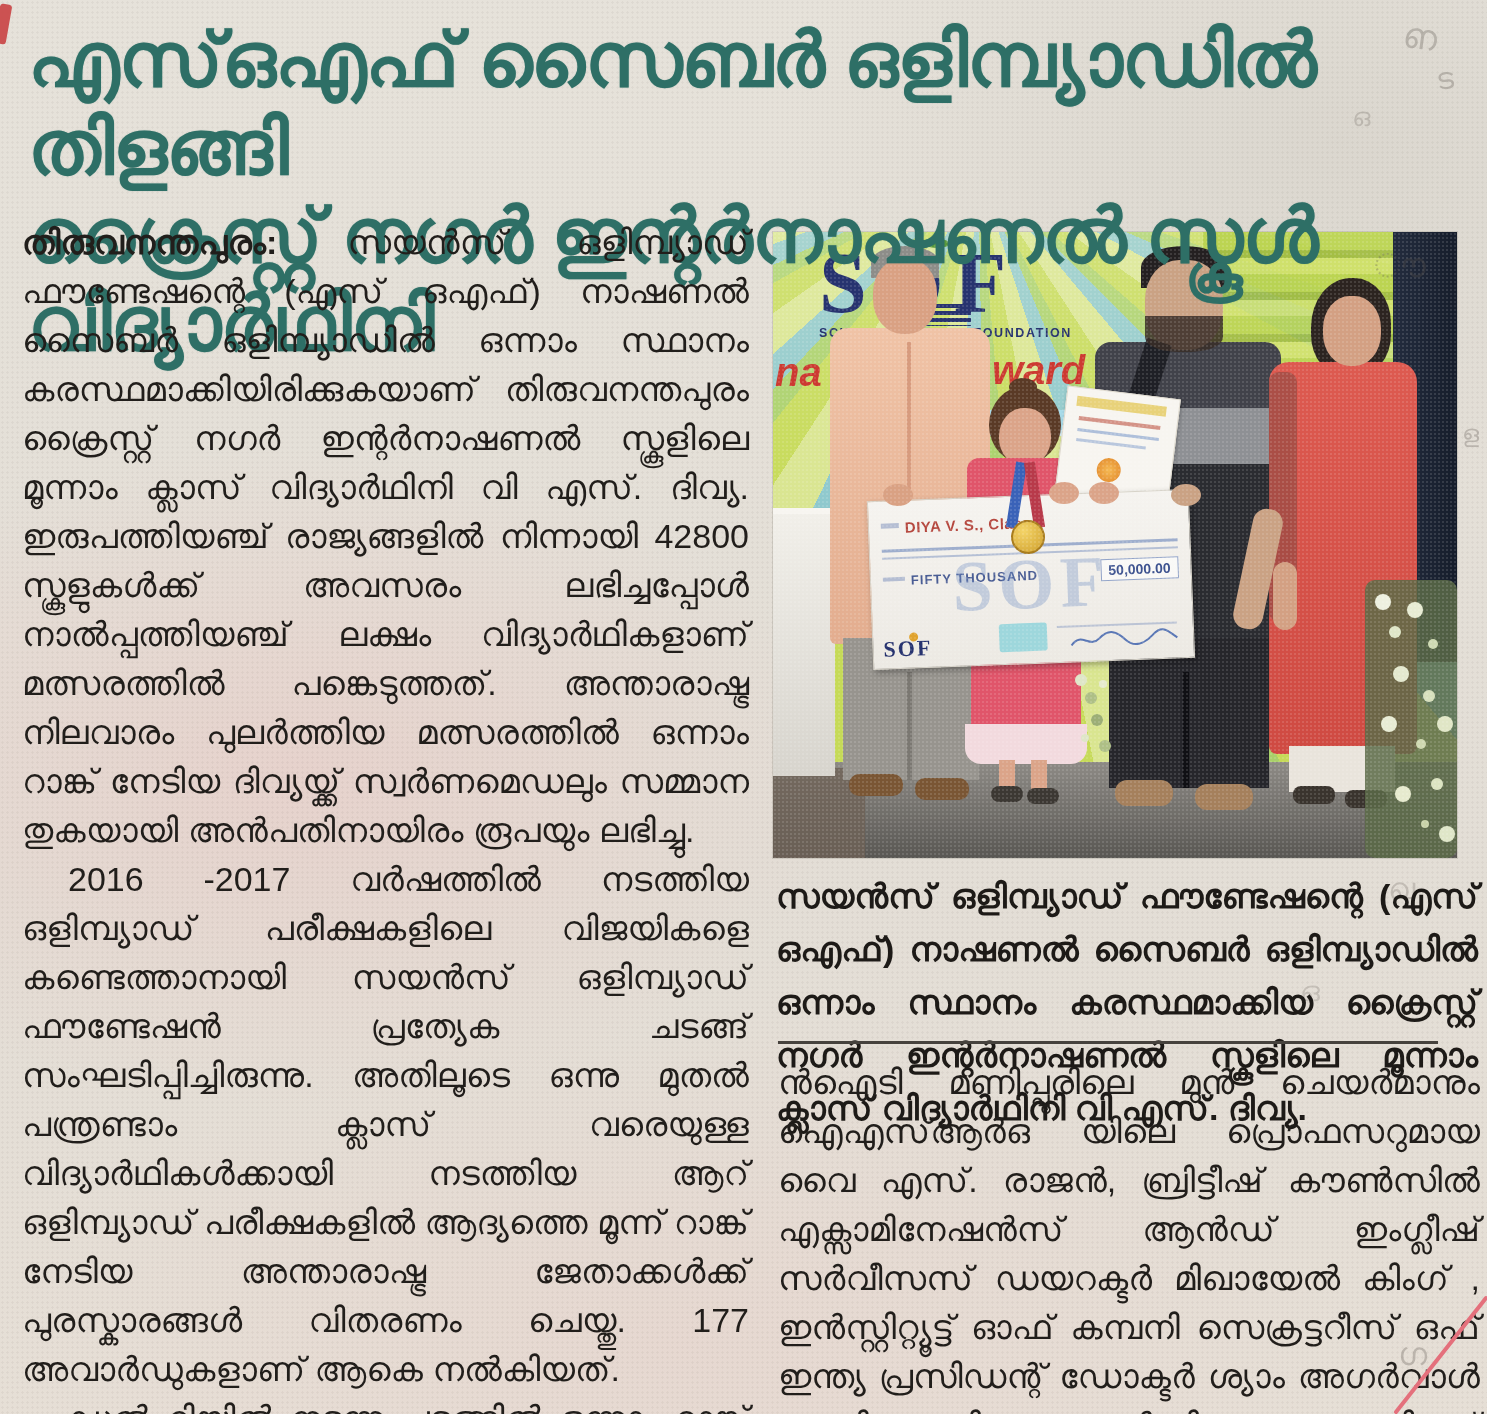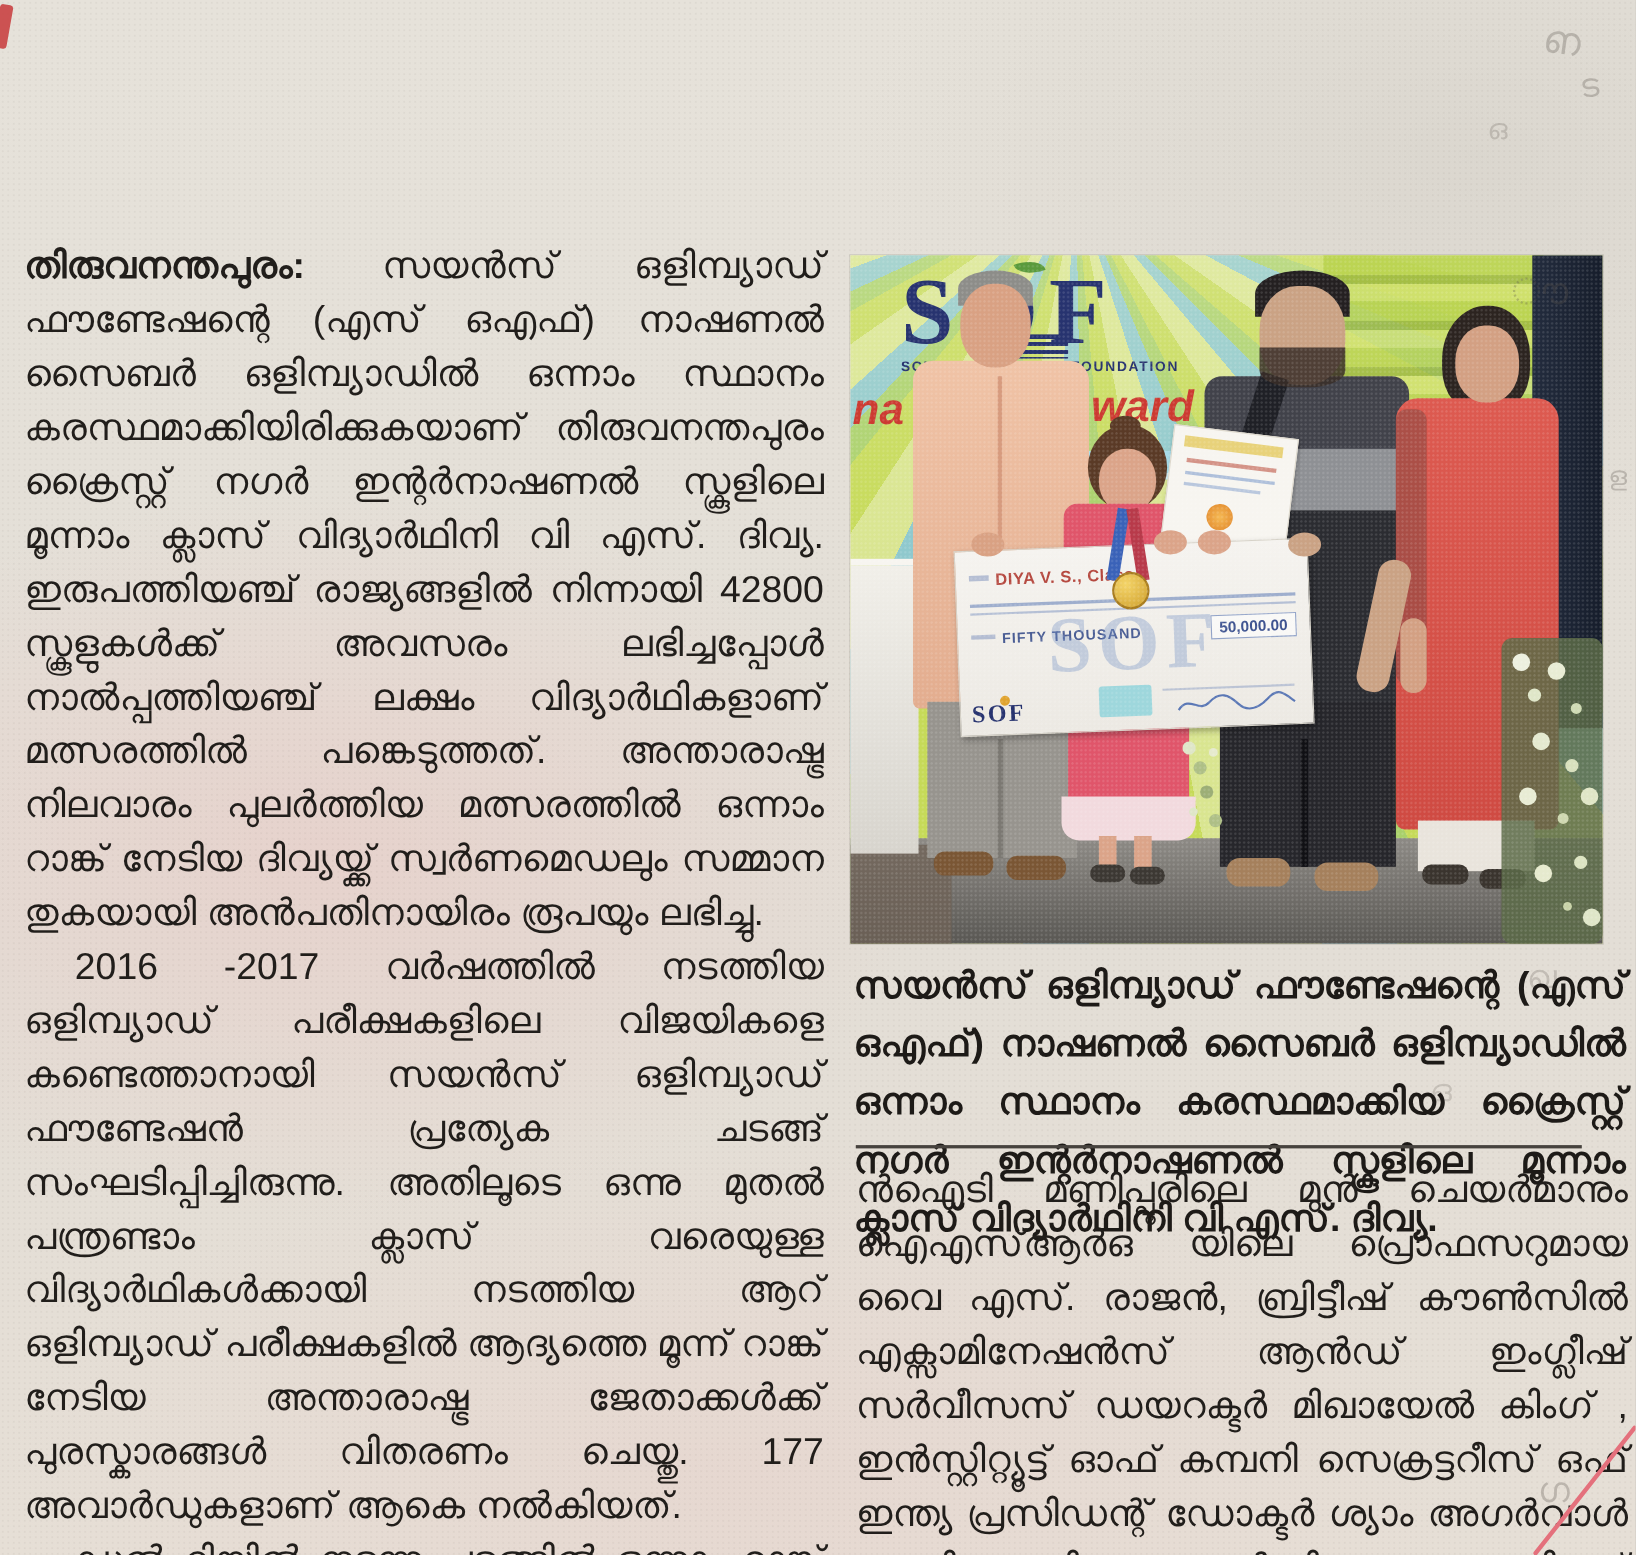--- a/index.html
+++ b/index.html
@@ -163,20 +163,24 @@
   .g5{left:1388px;top:872px;font-size:30px;opacity:.8;}
   .g6{left:1300px;top:976px;font-size:28px;opacity:.7;}
   .g7{left:1398px;top:1336px;font-size:32px;}
 </style>
 </head>
 <body>
 
 <div class="page">
   <div class="red-corner"></div>
 
+  <div class="headline">
+    <div>എസ്ഒഎഫ് സൈബർ ഒളിമ്പ്യാഡിൽ തിളങ്ങി</div>
+    <div>ക്രൈസ്റ്റ് നഗർ ഇന്റർനാഷണൽ സ്കൂൾ വിദ്യാർഥിനി</div>
+  </div>
 
   <div class="col-left">
     <p class="first"><span class="dateline">തിരുവനന്തപുരം:</span><span> സയൻസ് ഒളിമ്പ്യാഡ് ഫൗണ്ടേഷന്റെ (എസ് ഒഎഫ്) നാഷണൽ സൈബർ ഒളിമ്പ്യാഡിൽ ഒന്നാം സ്ഥാനം കരസ്ഥമാക്കിയിരിക്കുകയാണ് തിരുവനന്തപുരം ക്രൈസ്റ്റ് നഗർ ഇന്റർനാഷണൽ സ്കൂളിലെ മൂന്നാം ക്ലാസ് വിദ്യാർഥിനി വി എസ്. ദിവ്യ. ഇരുപത്തിയഞ്ച് രാജ്യങ്ങളിൽ നിന്നായി 42800 സ്കൂളുകൾക്ക് അവസരം ലഭിച്ചപ്പോൾ നാൽപ്പത്തിയഞ്ച് ലക്ഷം വിദ്യാർഥികളാണ് മത്സരത്തിൽ പങ്കെടുത്തത്. അന്താരാഷ്ട്ര നിലവാരം പുലർത്തിയ മത്സരത്തിൽ ഒന്നാം റാങ്ക് നേടിയ ദിവ്യയ്ക്ക് സ്വർണമെഡലും സമ്മാന തുകയായി അൻപതിനായിരം രൂപയും ലഭിച്ചു.</span></p>
     <p>2016 -2017 വർഷത്തിൽ നടത്തിയ ഒളിമ്പ്യാഡ് പരീക്ഷകളിലെ വിജയികളെ കണ്ടെത്താനായി സയൻസ് ഒളിമ്പ്യാഡ് ഫൗണ്ടേഷൻ പ്രത്യേക ചടങ്ങ് സംഘടിപ്പിച്ചിരുന്നു. അതിലൂടെ ഒന്നു മുതൽ പന്ത്രണ്ടാം ക്ലാസ് വരെയുള്ള വിദ്യാർഥികൾക്കായി നടത്തിയ ആറ് ഒളിമ്പ്യാഡ് പരീക്ഷകളിൽ ആദ്യത്തെ മൂന്ന് റാങ്ക് നേടിയ അന്താരാഷ്ട്ര ജേതാക്കൾക്ക് പുരസ്കാരങ്ങൾ വിതരണം ചെയ്തു. 177 അവാർഡുകളാണ് ആകെ നൽകിയത്.</p>
     <p>ഡൽഹിയിൽ നടന്ന ചടങ്ങിൽ ഒന്നാം റാങ്ക് നേടിയ 59 പേരിൽ ഓരോരുത്തർക്കും അൻപതിനായിരം രൂപയ്ക്കുപുറമെ  സ്വർണ മെഡലും പ്രശസ്തി പത്രവും സമ്മാനമായി നൽകി. രണ്ടാം സ്ഥാനത്തിന് അർഹരായവർക്ക് ഇരുപത്തിയയ്യായിരം രൂപയും വെള്ളി മെഡലും പ്രശസ്തിപത്രവും ലഭിച്ചപ്പോൾ മൂന്നാം സ്ഥാനം കരസ്ഥമാക്കിയവർക്ക് പ്രശസ്തി പത്രത്തോടൊപ്പം പതിനായിരം രൂപയും വെങ്കല മെഡലും ലഭിച്ചു.</p>
 
   </div>
 
   <div class="photo">
     <div class="ph-bg"></div>

